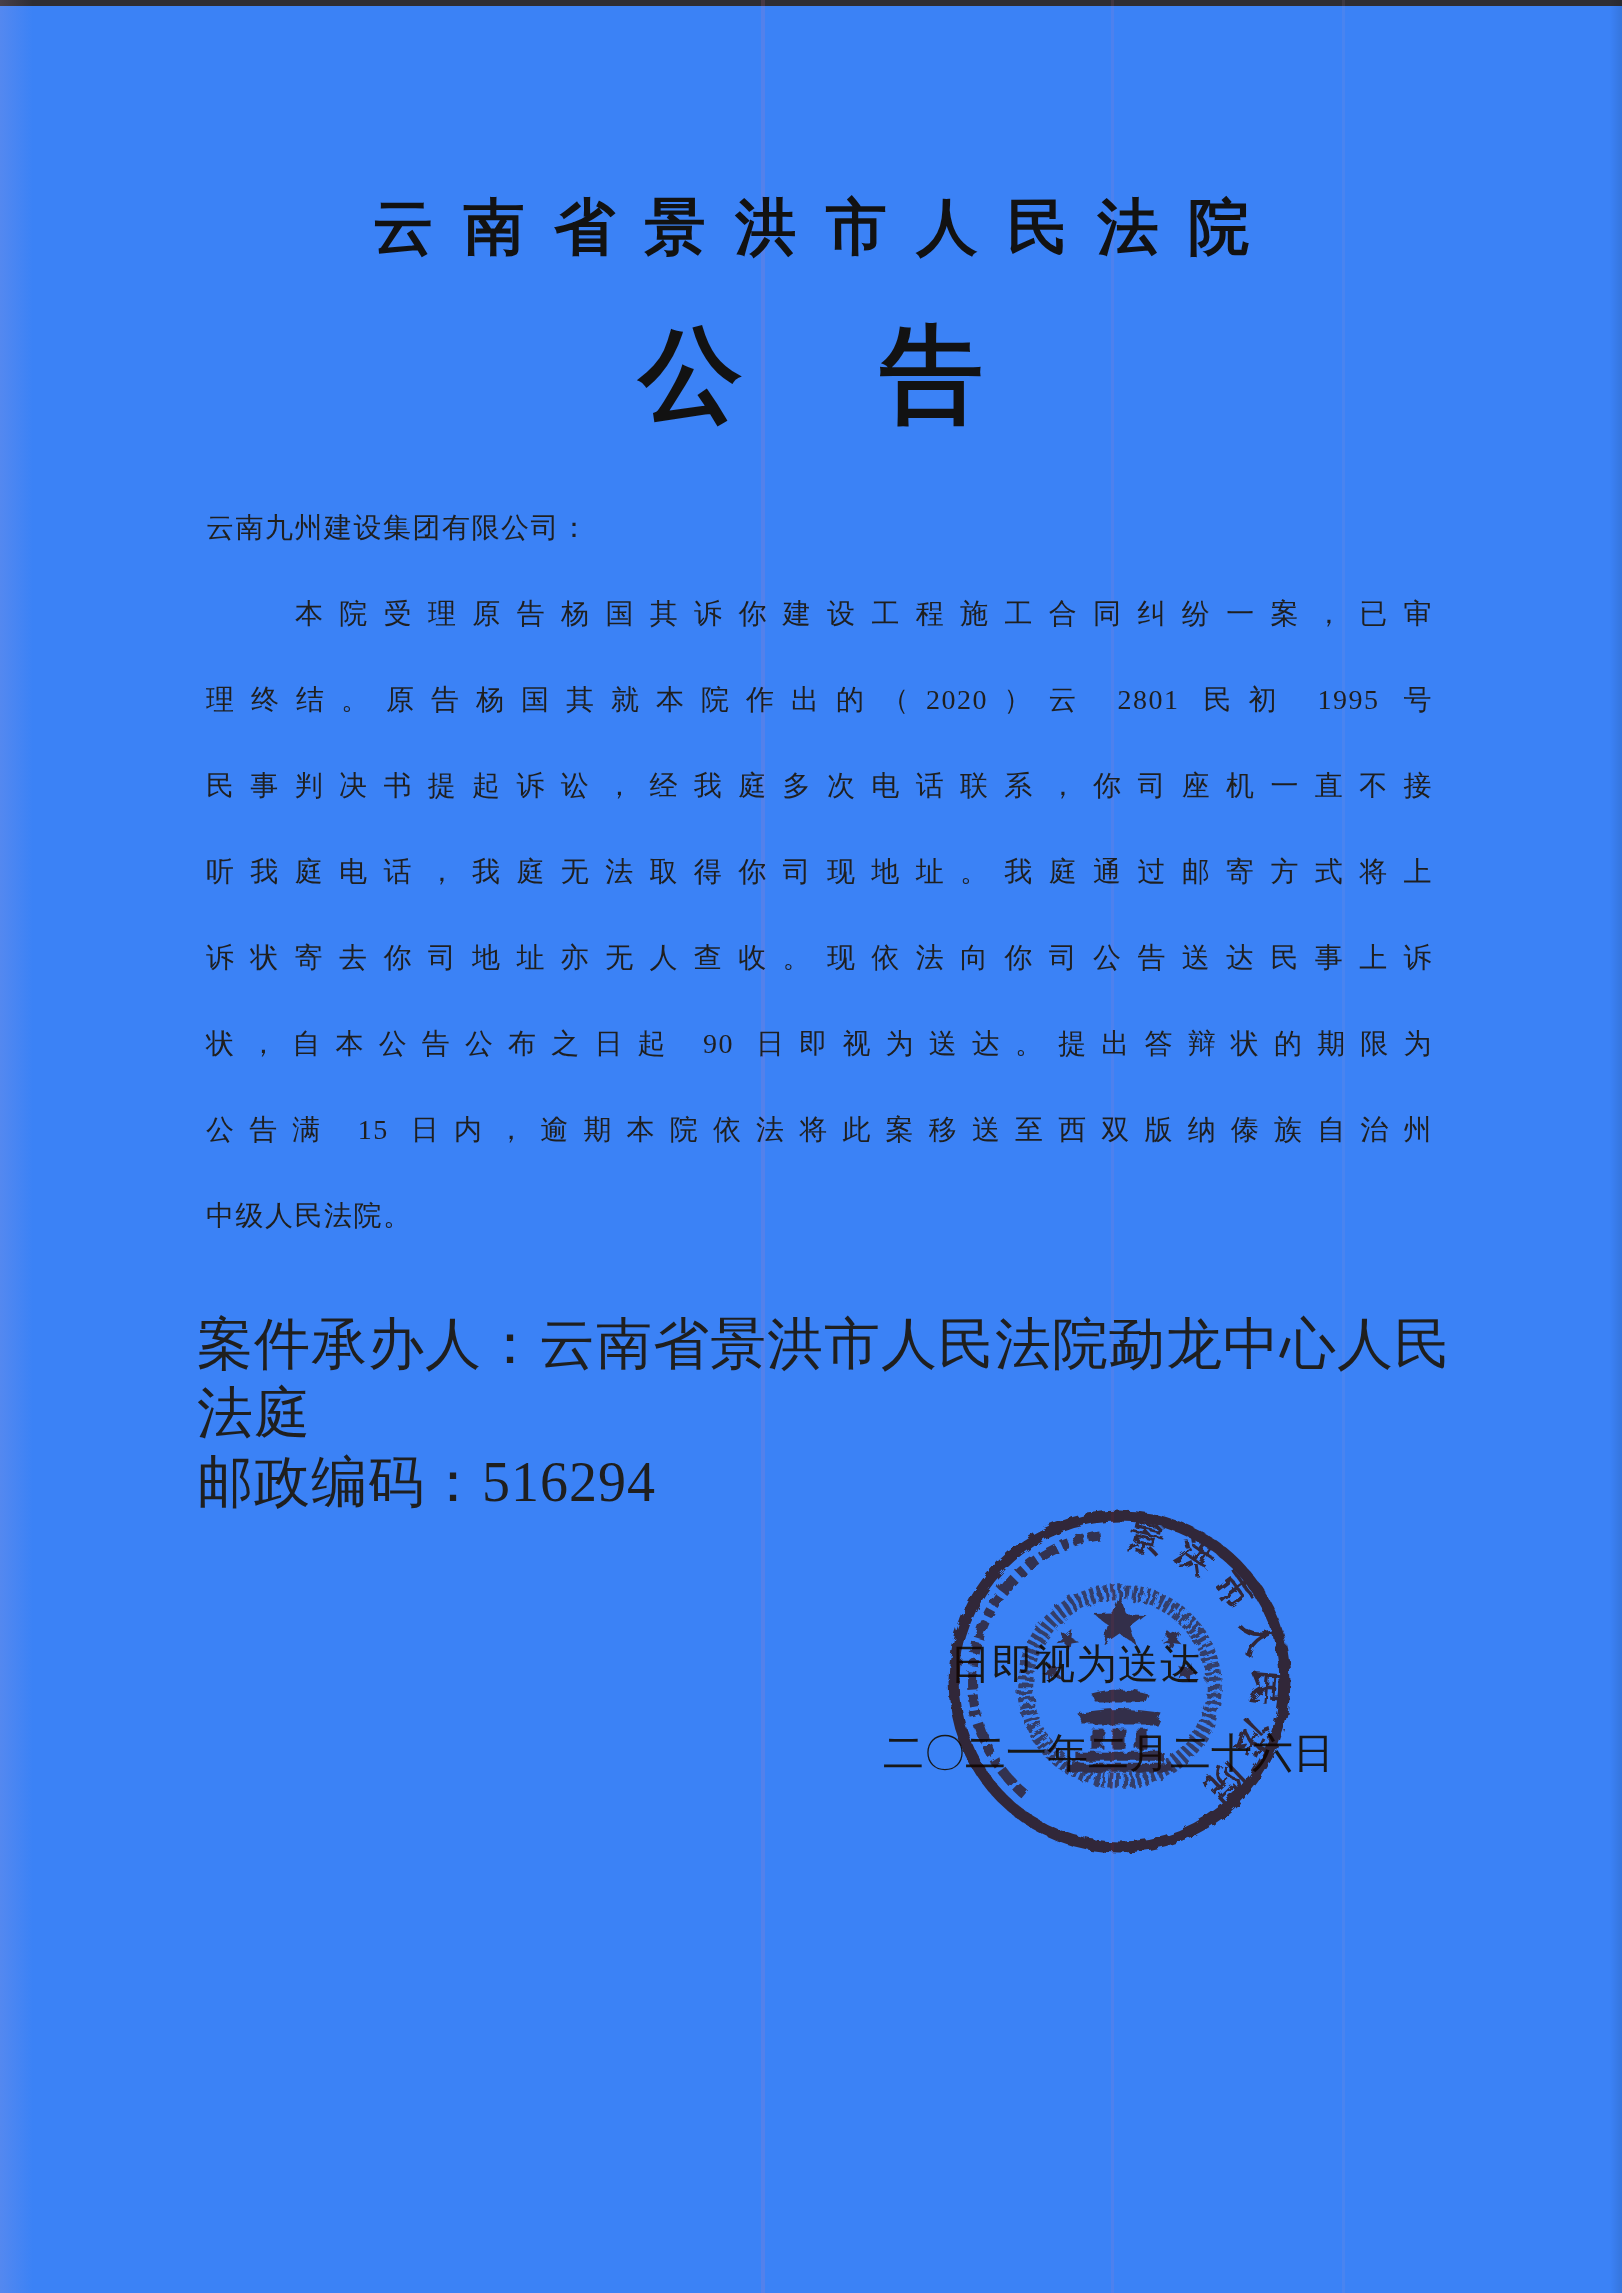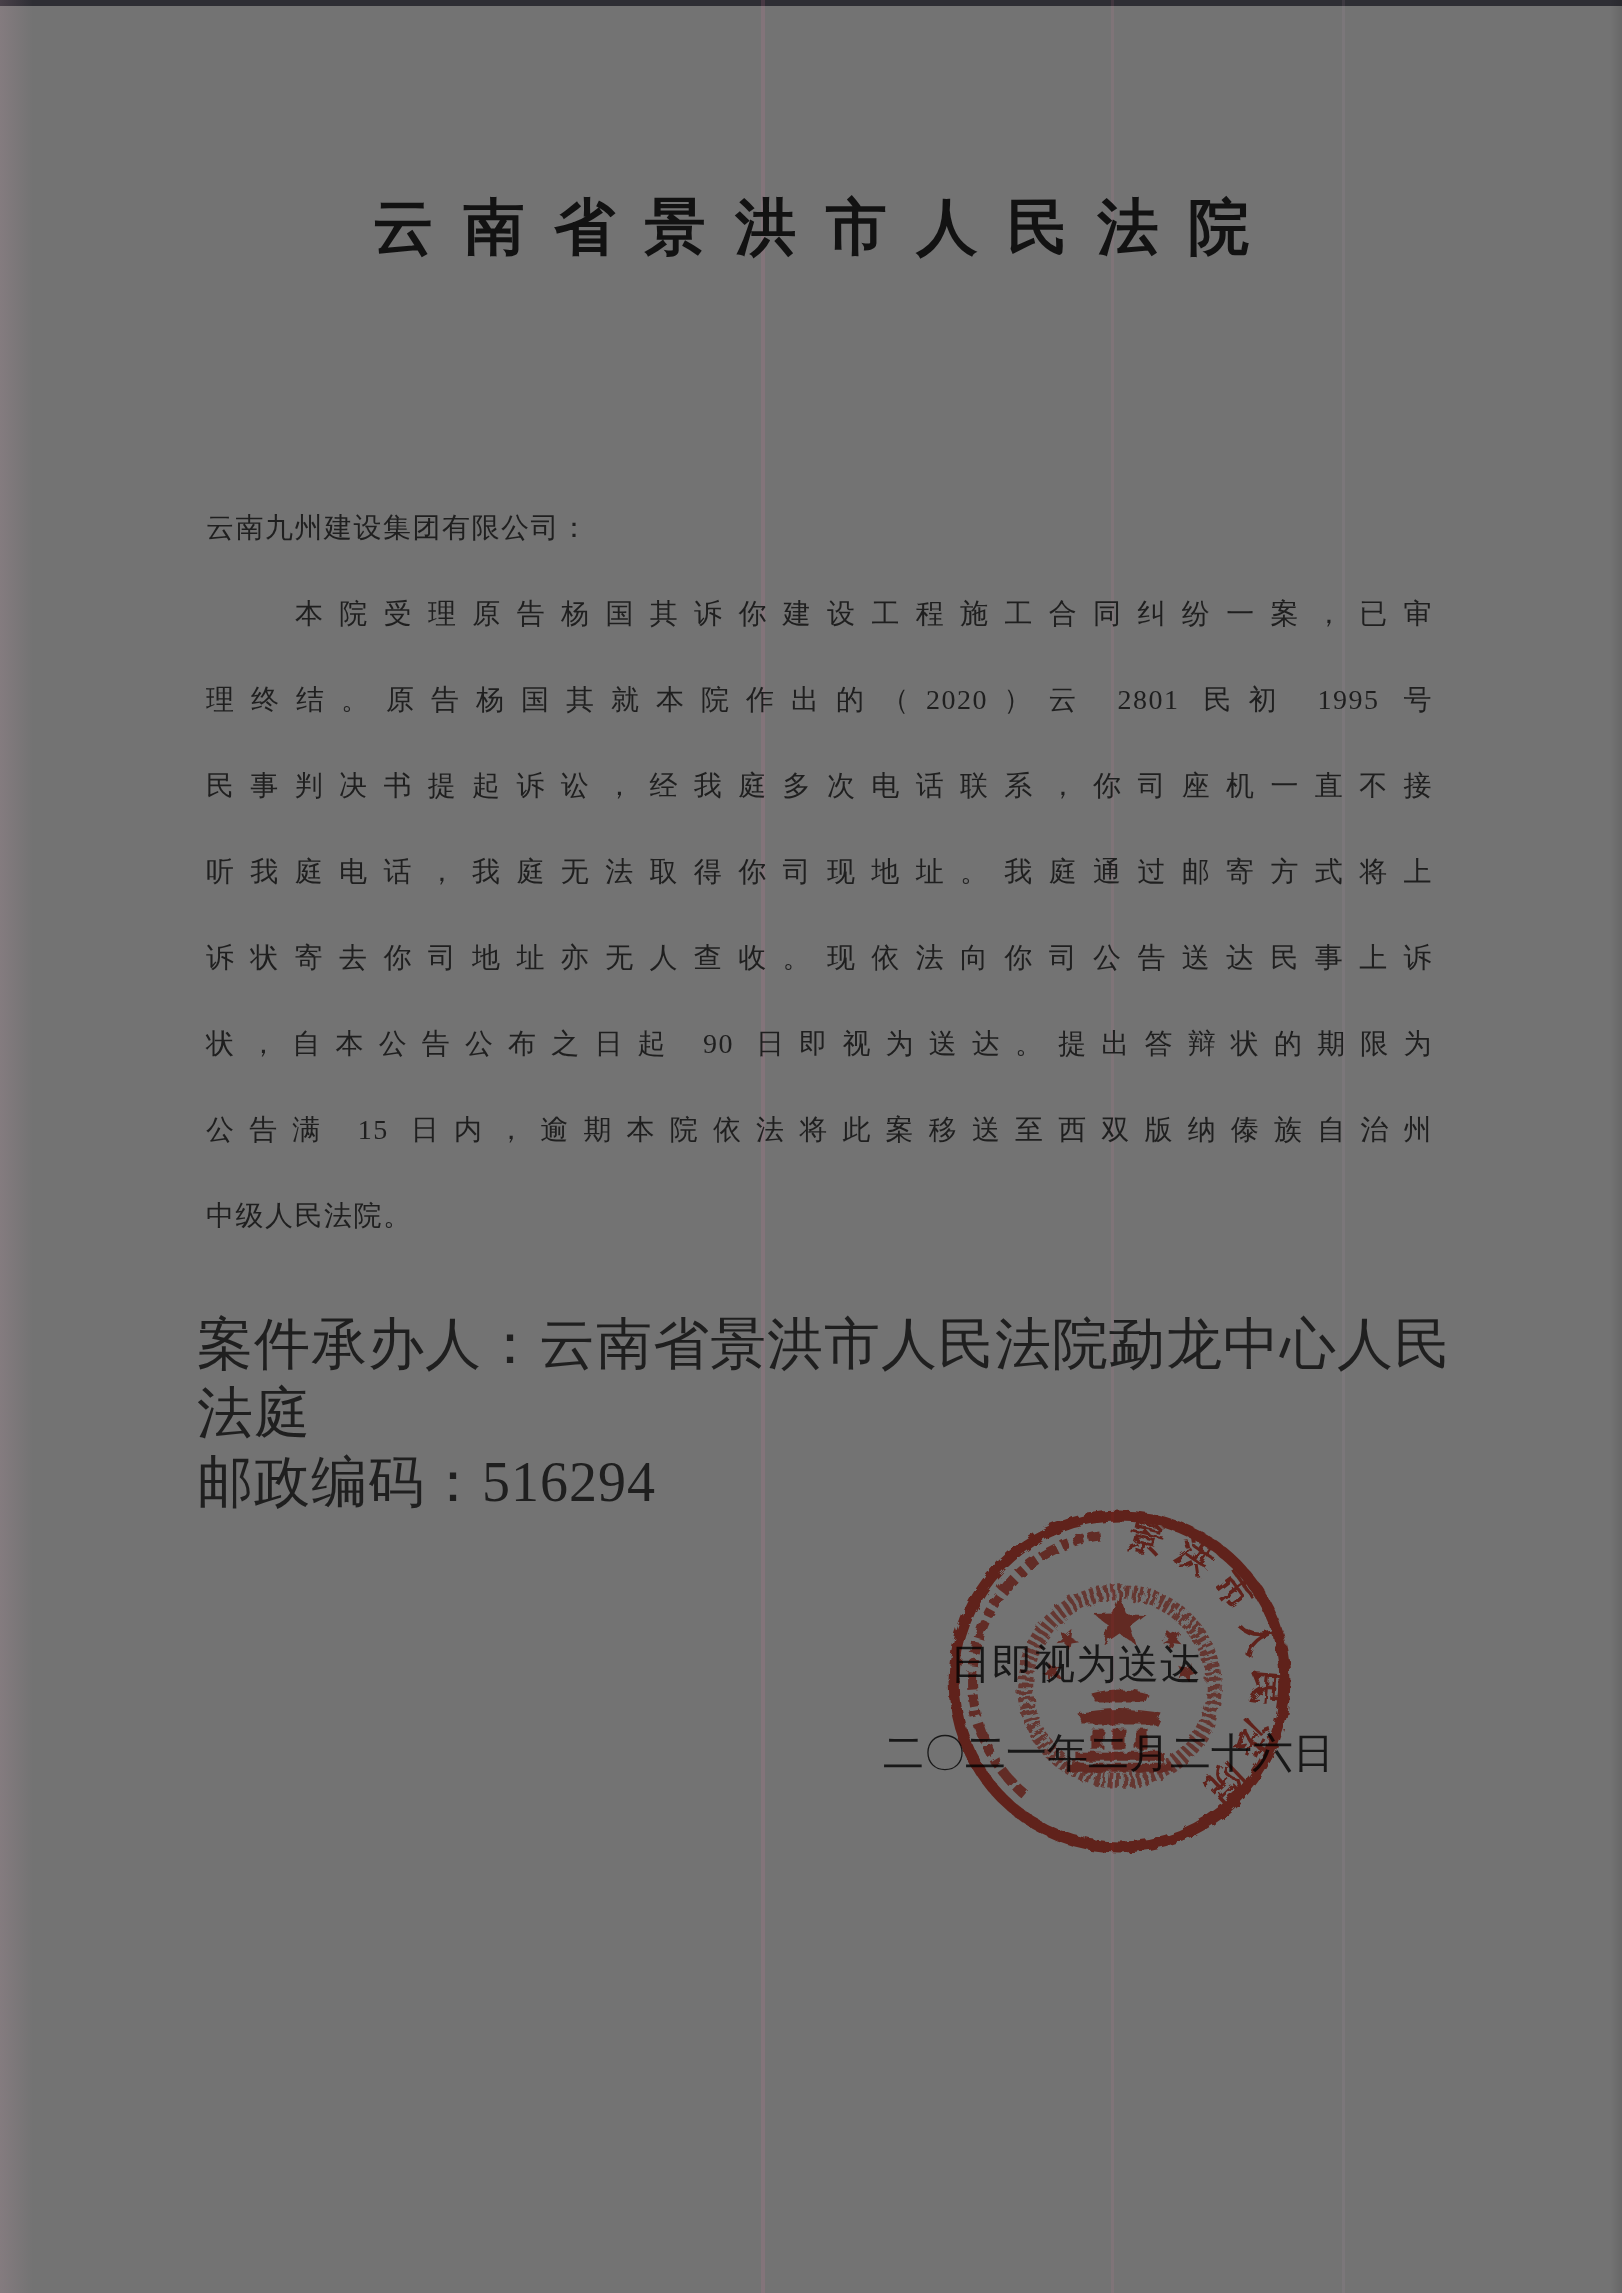--- a/index.html
+++ b/index.html
@@ -1,20 +1,20 @@
 <!DOCTYPE html>
 <html><head>
 <meta charset="utf-8">
 <style>
   html,body{margin:0;padding:0;background:#888;}
   .page{
     position:relative;
     width:1622px;height:2293px;
     margin:0 auto;
-    background:#737373;
+    background:#3b82f6;
     overflow:hidden;
     font-family:"Liberation Serif","DejaVu Serif",serif;
     color:#1f1f1f;
   }
   
   .scan-top-edge{position:absolute;left:0;top:0;width:100%;height:5.9px;background:#2e2e34;}
   .scan-right-shadow{position:absolute;right:0;top:0;width:11.8px;height:100%;
     background:linear-gradient(to right,rgba(0,0,0,0),rgba(0,0,0,0.10));}
   .scan-left-tint{position:absolute;left:0;top:0;width:33px;height:100%;
     background:linear-gradient(to right,rgba(235,175,200,0.14),rgba(235,175,200,0));}
@@ -71,20 +71,21 @@
 
   <div class="scan-top-edge"></div>
   <div class="scan-right-shadow"></div>
   <div class="scan-left-tint"></div>
   <div class="streak s1"></div>
   <div class="streak s2"></div>
   <div class="streak s3"></div>
 
   <div class="court-title">云南省景洪市人民法院</div>
 
+  <div class="doc-title">公告</div>
 
   <div class="body-block">
     <div class="addressee">云南九州建设集团有限公司：</div>
     <div class="para-line first">本院受理原告杨国其诉你建设工程施工合同纠纷一案，已审</div>
     <div class="para-line">理终结。原告杨国其就本院作出的（2020）云 2801 民初 1995 号</div>
     <div class="para-line">民事判决书提起诉讼，经我庭多次电话联系，你司座机一直不接</div>
     <div class="para-line">听我庭电话，我庭无法取得你司现地址。我庭通过邮寄方式将上</div>
     <div class="para-line">诉状寄去你司地址亦无人查收。现依法向你司公告送达民事上诉</div>
     <div class="para-line">状，自本公告公布之日起 90 日即视为送达。提出答辩状的期限为</div>
     <div class="para-line">公告满 15 日内，逾期本院依法将此案移送至西双版纳傣族自治州</div>

